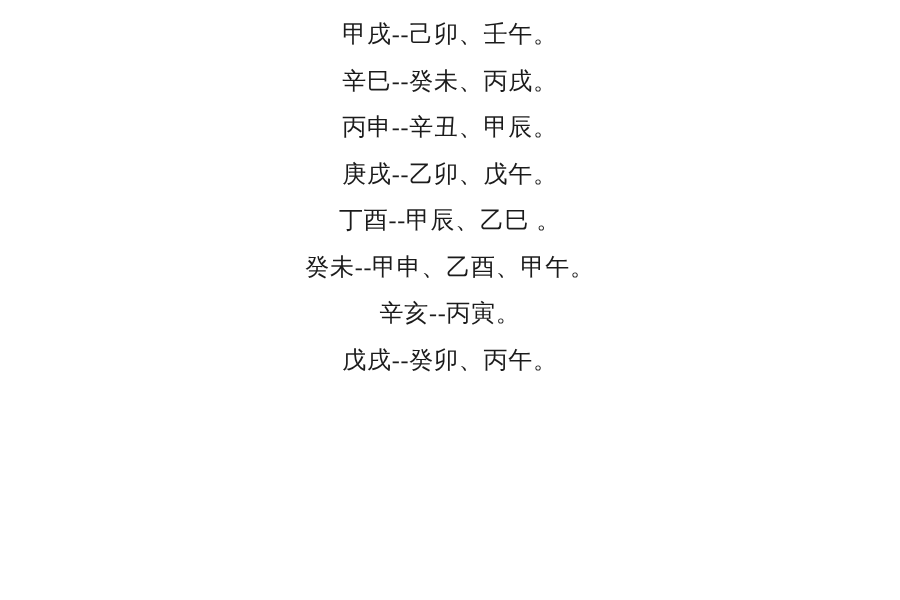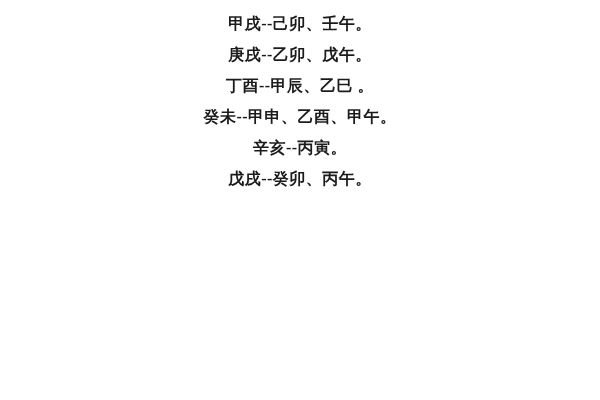--- a/index.html
+++ b/index.html
@@ -26,31 +26,32 @@
     margin: 0;
     padding: 0;
   }
   .line {
     text-align: center;
     color: #1b1b1b;
     font-size: 16px;
     line-height: 31px;
     letter-spacing: 0.5px;
     white-space: pre;
-    font-weight: bold;
   }
   .line.clipped {
     overflow: hidden;
   }
 </style>
 </head>
 <body>
 
 <div class="page">
   <ul class="line-list">
     <li class="line">甲戌--己卯、壬午。</li>
+    <li class="line">辛巳--癸未、丙戌。</li>
+    <li class="line">丙申--辛丑、甲辰。</li>
     <li class="line">庚戌--乙卯、戊午。</li>
     <li class="line">丁酉--甲辰、乙巳 。</li>
     <li class="line">癸未--甲申、乙酉、甲午。</li>
     <li class="line">辛亥--丙寅。</li>
     <li class="line clipped">戊戌--癸卯、丙午。</li>
   </ul>
 </div>
 
 </body></html>

